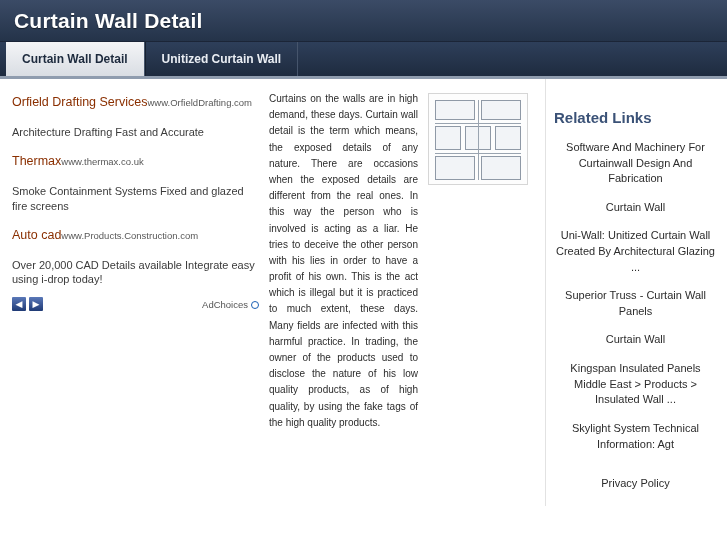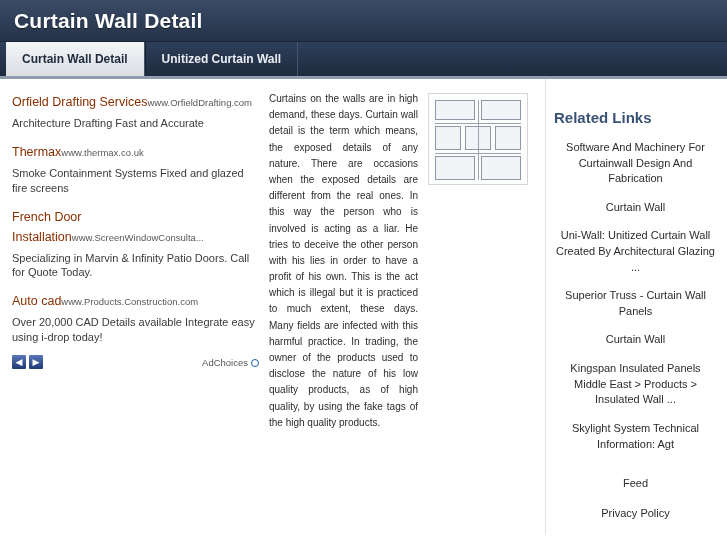--- a/index.html
+++ b/index.html
@@ -94,21 +94,21 @@
     cursor: pointer;
   }
   .ad-url {
     color: #585858;
     font-size: 9.5px;
   }
   .ad-desc {
     color: #3b3b3b;
     font-size: 11px;
     line-height: 1.3;
-    margin-top: 5px;
+    margin-top: 14px;
   }
   .ad-footer {
     display: flex;
     align-items: center;
     justify-content: space-between;
     margin-top: 6px;
   }
   .arrow-group { display: flex; gap: 3px; }
   .arrow-btn {
     width: 14px; height: 14px;
@@ -205,24 +205,20 @@
         <div class="ad-item">
           <a class="ad-title">Orfield Drafting Services</a><span class="ad-url">www.OrfieldDrafting.com</span>
           <div class="ad-desc">Architecture Drafting Fast and Accurate</div>
         </div>
 
         <div class="ad-item">
           <a class="ad-title">Thermax</a><span class="ad-url">www.thermax.co.uk</span>
           <div class="ad-desc">Smoke Containment Systems Fixed and glazed fire screens</div>
         </div>
 
-        <div class="ad-item">
-          <a class="ad-title">French Door Installation</a><span class="ad-url">www.ScreenWindowConsulta...</span>
-          <div class="ad-desc">Specializing in Marvin &amp; Infinity Patio Doors. Call for Quote Today.</div>
-        </div>
 
         <div class="ad-item">
           <a class="ad-title">Auto cad</a><span class="ad-url">www.Products.Construction.com</span>
           <div class="ad-desc">Over 20,000 CAD Details available Integrate easy using i-drop today!</div>
         </div>
 
         <div class="ad-footer">
           <div class="arrow-group">
             <div class="arrow-btn">◀</div>
             <div class="arrow-btn">▶</div>
@@ -258,18 +254,17 @@
 
     <a class="side-link">Software And Machinery For Curtainwall Design And Fabrication</a>
     <a class="side-link">Curtain Wall</a>
     <a class="side-link">Uni-Wall: Unitized Curtain Wall Created By Architectural Glazing ...</a>
     <a class="side-link">Superior Truss - Curtain Wall Panels</a>
     <a class="side-link">Curtain Wall</a>
     <a class="side-link">Kingspan Insulated Panels Middle East &gt; Products &gt; Insulated Wall ...</a>
     <a class="side-link">Skylight System Technical Information: Agt</a>
 
     <div class="side-footer">
-      <a class="side-link">Feed</a>
       <a class="side-link">Privacy Policy</a>
     </div>
   </div>
 
 </div>
 
 </body></html>

